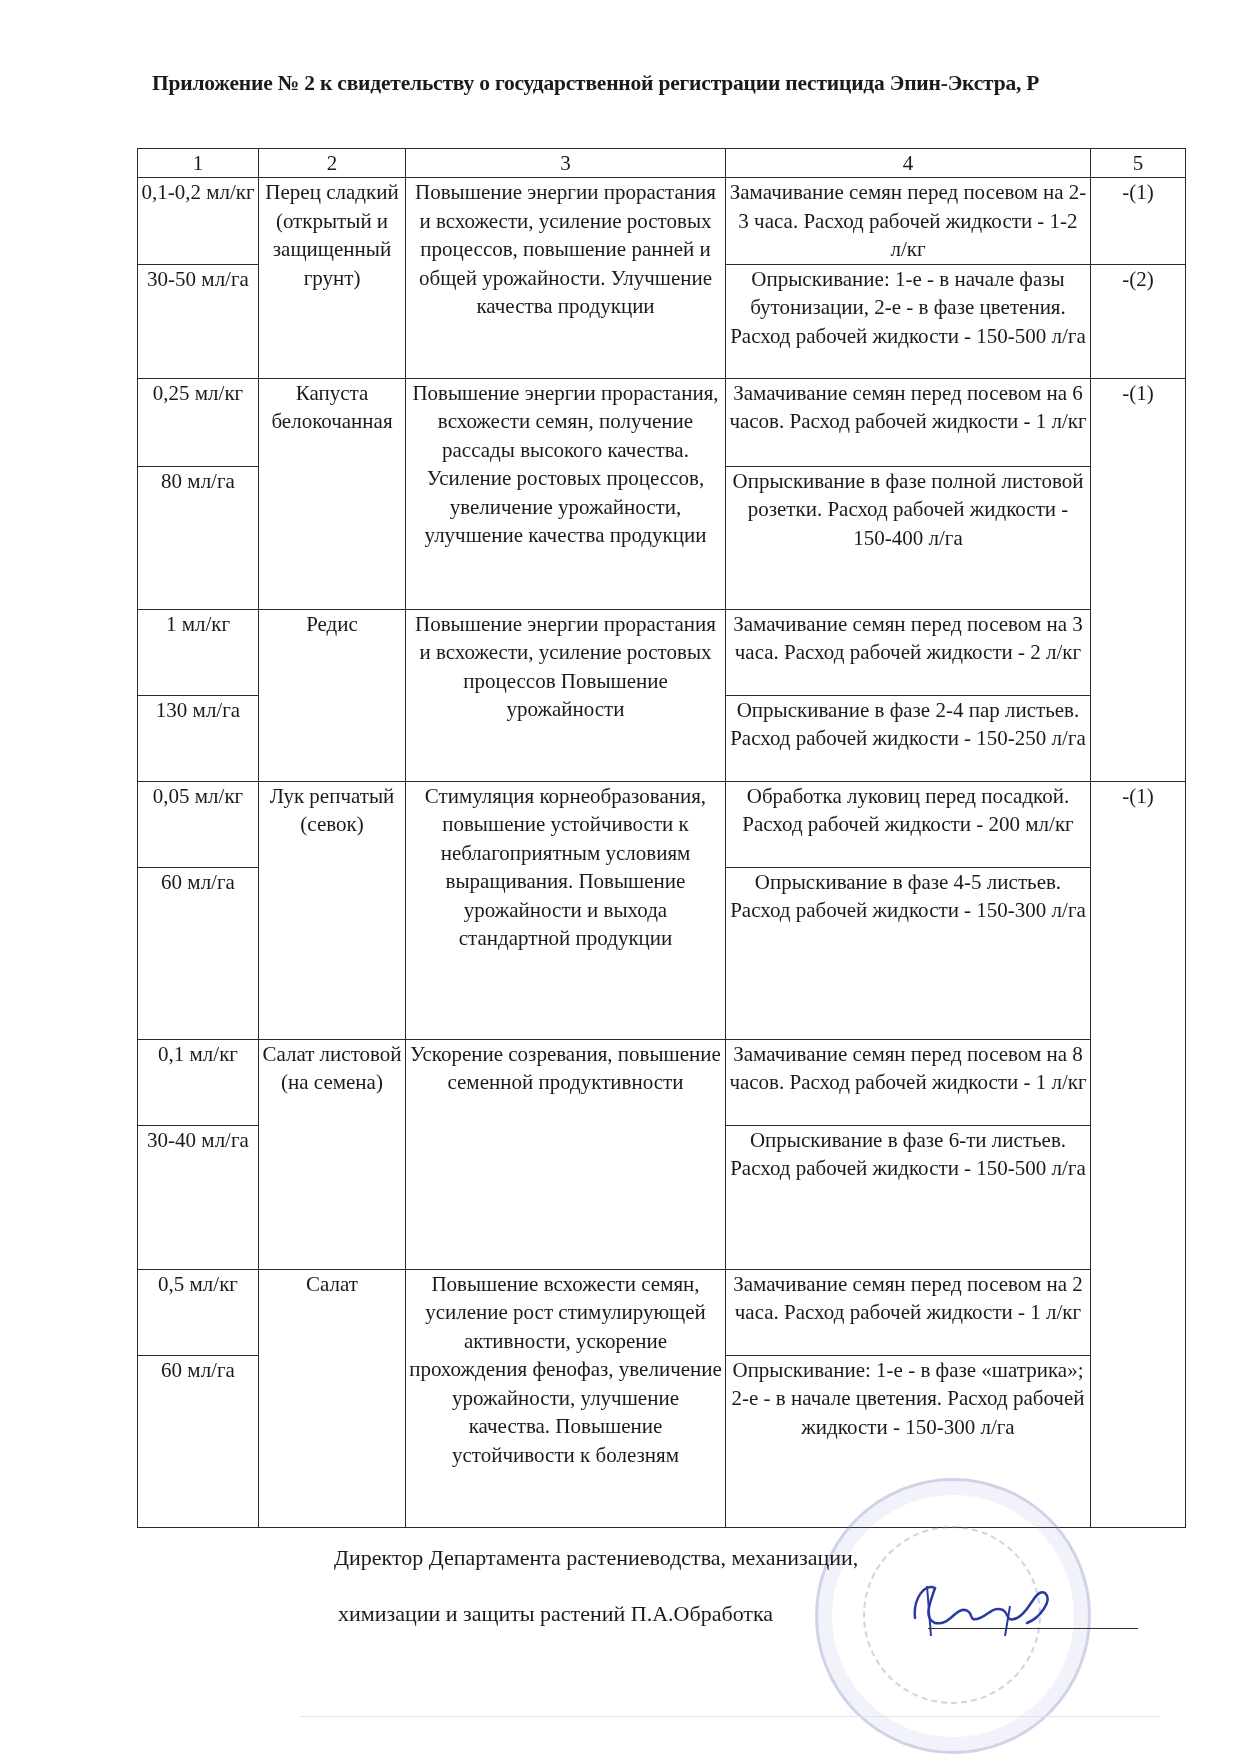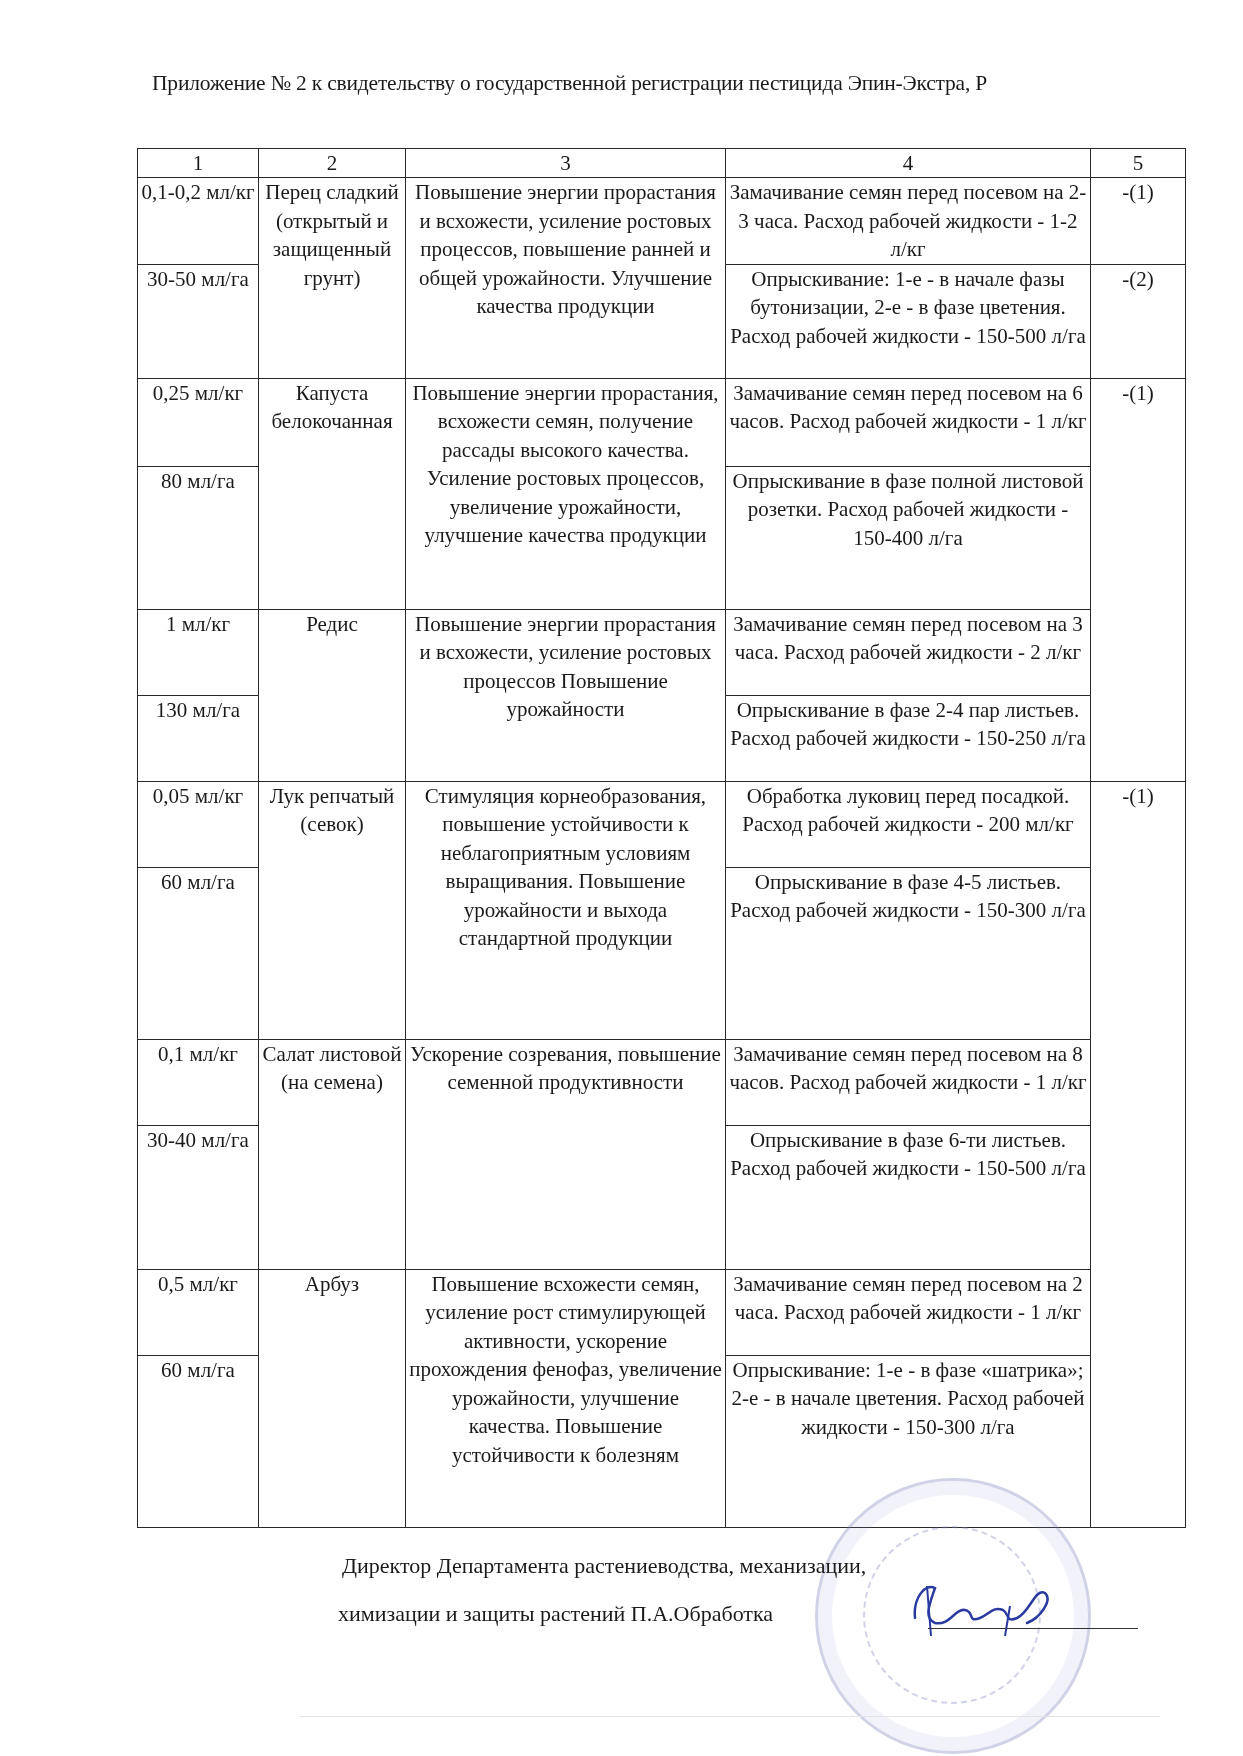--- a/index.html
+++ b/index.html
@@ -5,21 +5,21 @@
   html, body { margin: 0; padding: 0; background: #ffffff; }
   body {
     width: 1243px; height: 1756px; position: relative; overflow: hidden;
     font-family: "Liberation Serif", "DejaVu Serif", serif;
     color: #1a1a1a;
   }
   .header {
     position: absolute; left: 152px; top: 68px; width: 1040px;
     font-size: 21.5px; line-height: 30px; letter-spacing: -0.2px;
   }
-  .header div { white-space: nowrap; }
+  .header div { white-space: nowrap; font-weight: bold; }
   table.main {
     position: absolute; left: 137px; top: 148px;
     border-collapse: collapse; table-layout: fixed;
     width: 1048px;
     font-size: 21px; line-height: 28.5px;
   }
   table.main td {
     border: 1.6px solid #2a2a2a;
     vertical-align: top; text-align: center;
     padding: 0 3px; overflow: hidden;
@@ -27,21 +27,21 @@
   table.main tr.hdr td { height: 28px; line-height: 28px; vertical-align: middle; }
   col.c1 { width: 121px; }
   col.c2 { width: 147px; }
   col.c3 { width: 320px; }
   col.c4 { width: 365px; }
   col.c5 { width: 95px; }
   .footer {
     position: absolute; left: 330px; top: 1545px; width: 850px;
     font-size: 22px;
   }
-  .footer .line1 { position: absolute; left: 12px; top: 0; white-space: nowrap; margin-top: 8px; }
+  .footer .line1 { position: absolute; left: 4px; top: 0; white-space: nowrap; }
   .footer .line2 { position: absolute; left: 8px; top: 56px; white-space: nowrap; }
   .sig-line { position: absolute; left: 928px; top: 1628px; width: 210px; border-top: 1.5px solid #333; }
   .stamp {
     position: absolute; left: 815px; top: 1478px; width: 270px; height: 270px;
     border-radius: 50%; border: 3px solid rgba(120,130,190,0.35);
     box-shadow: inset 0 0 0 14px rgba(150,160,210,0.12);
   }
   .stamp::after {
     content: ""; position: absolute; left: 45px; top: 45px; width: 174px; height: 174px;
     border-radius: 50%; border: 2px dashed rgba(120,130,190,0.35);
@@ -127,21 +127,21 @@
       <td rowspan="2">Ускорение созревания, повышение семенной продуктивности</td>
       <td>Замачивание семян перед посевом на 8 часов. Расход рабочей жидкости - 1 л/кг</td>
     </tr>
     <tr style="height:144px">
       <td>30-40 мл/га</td>
       <td>Опрыскивание в фазе 6-ти листьев. Расход рабочей жидкости - 150-500 л/га</td>
     </tr>
 
     <tr style="height:86px">
       <td>0,5 мл/кг</td>
-      <td rowspan="2">Арбуз</td>
+      <td rowspan="2">Салат</td>
       <td rowspan="2">Повышение всхожести семян, усиление рост стимулирующей активности, ускорение прохождения фенофаз, увеличение урожайности, улучшение качества. Повышение устойчивости к болезням</td>
       <td>Замачивание  семян перед посевом на 2 часа. Расход рабочей жидкости - 1 л/кг</td>
     </tr>
     <tr style="height:172px">
       <td>60 мл/га</td>
       <td>Опрыскивание: 1-е - в фазе «шатрика»; 2-е - в начале цветения. Расход рабочей жидкости - 150-300 л/га</td>
       <td>-(2)</td>
     </tr>
   </tbody>
 </table>

